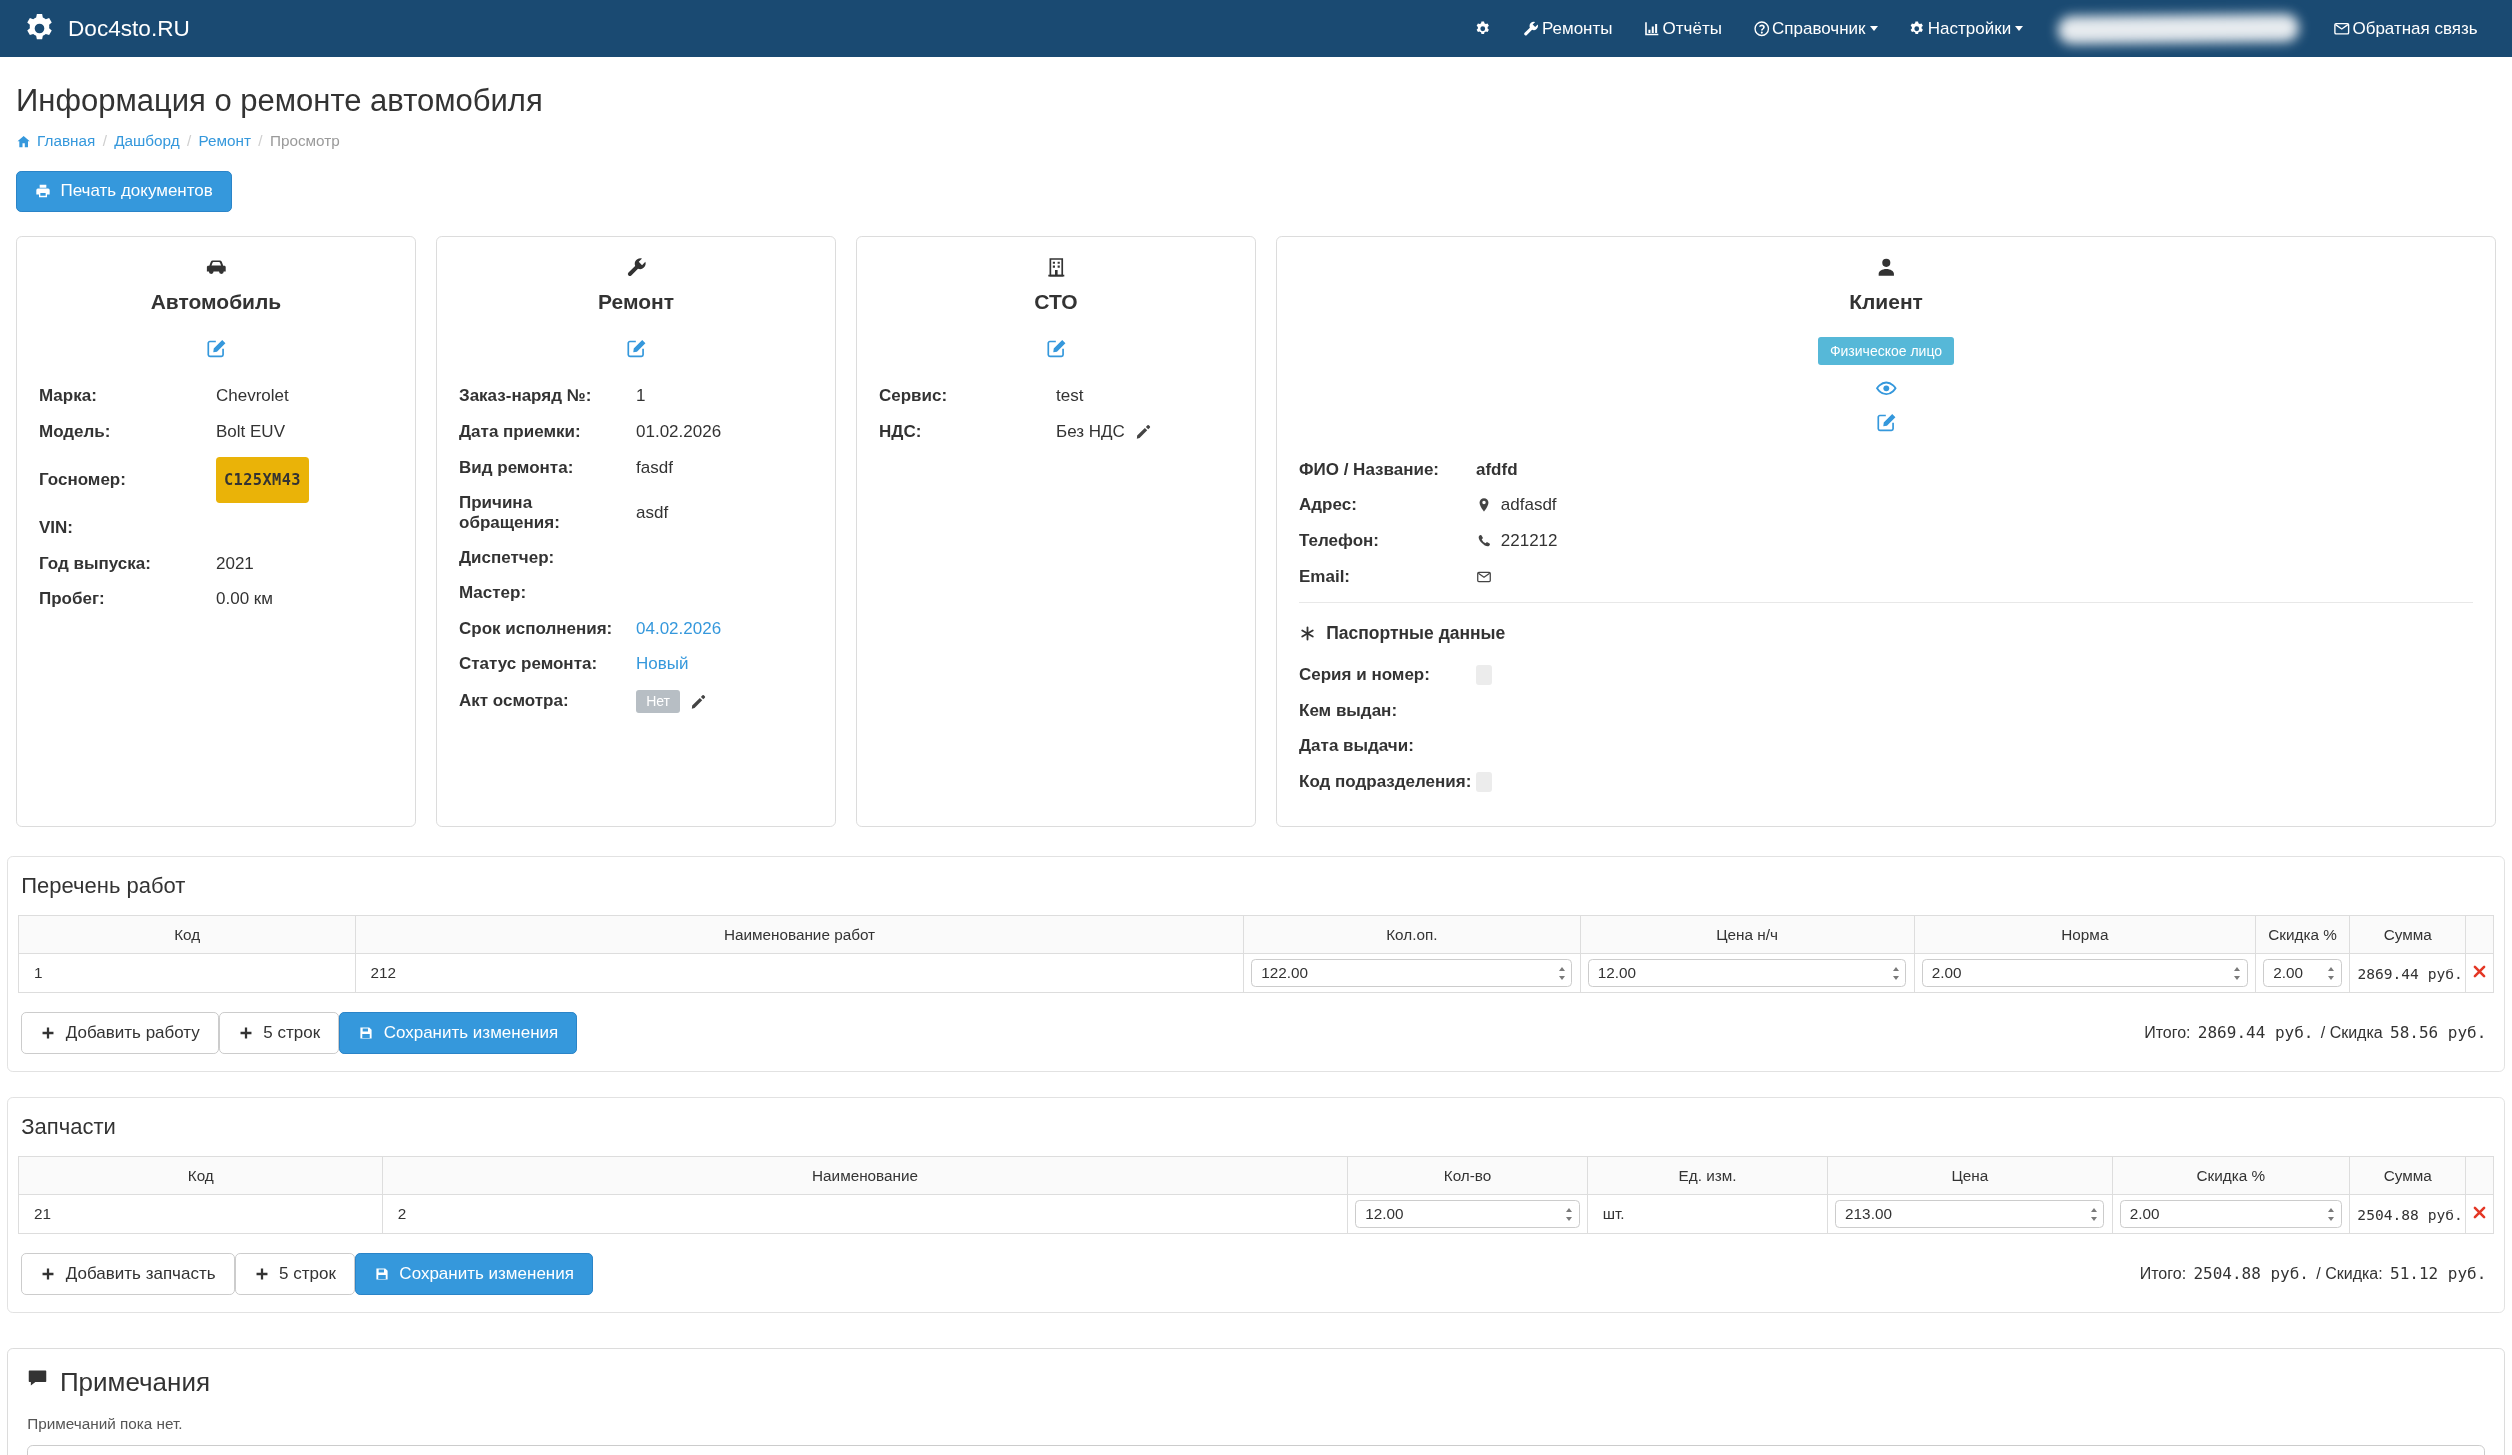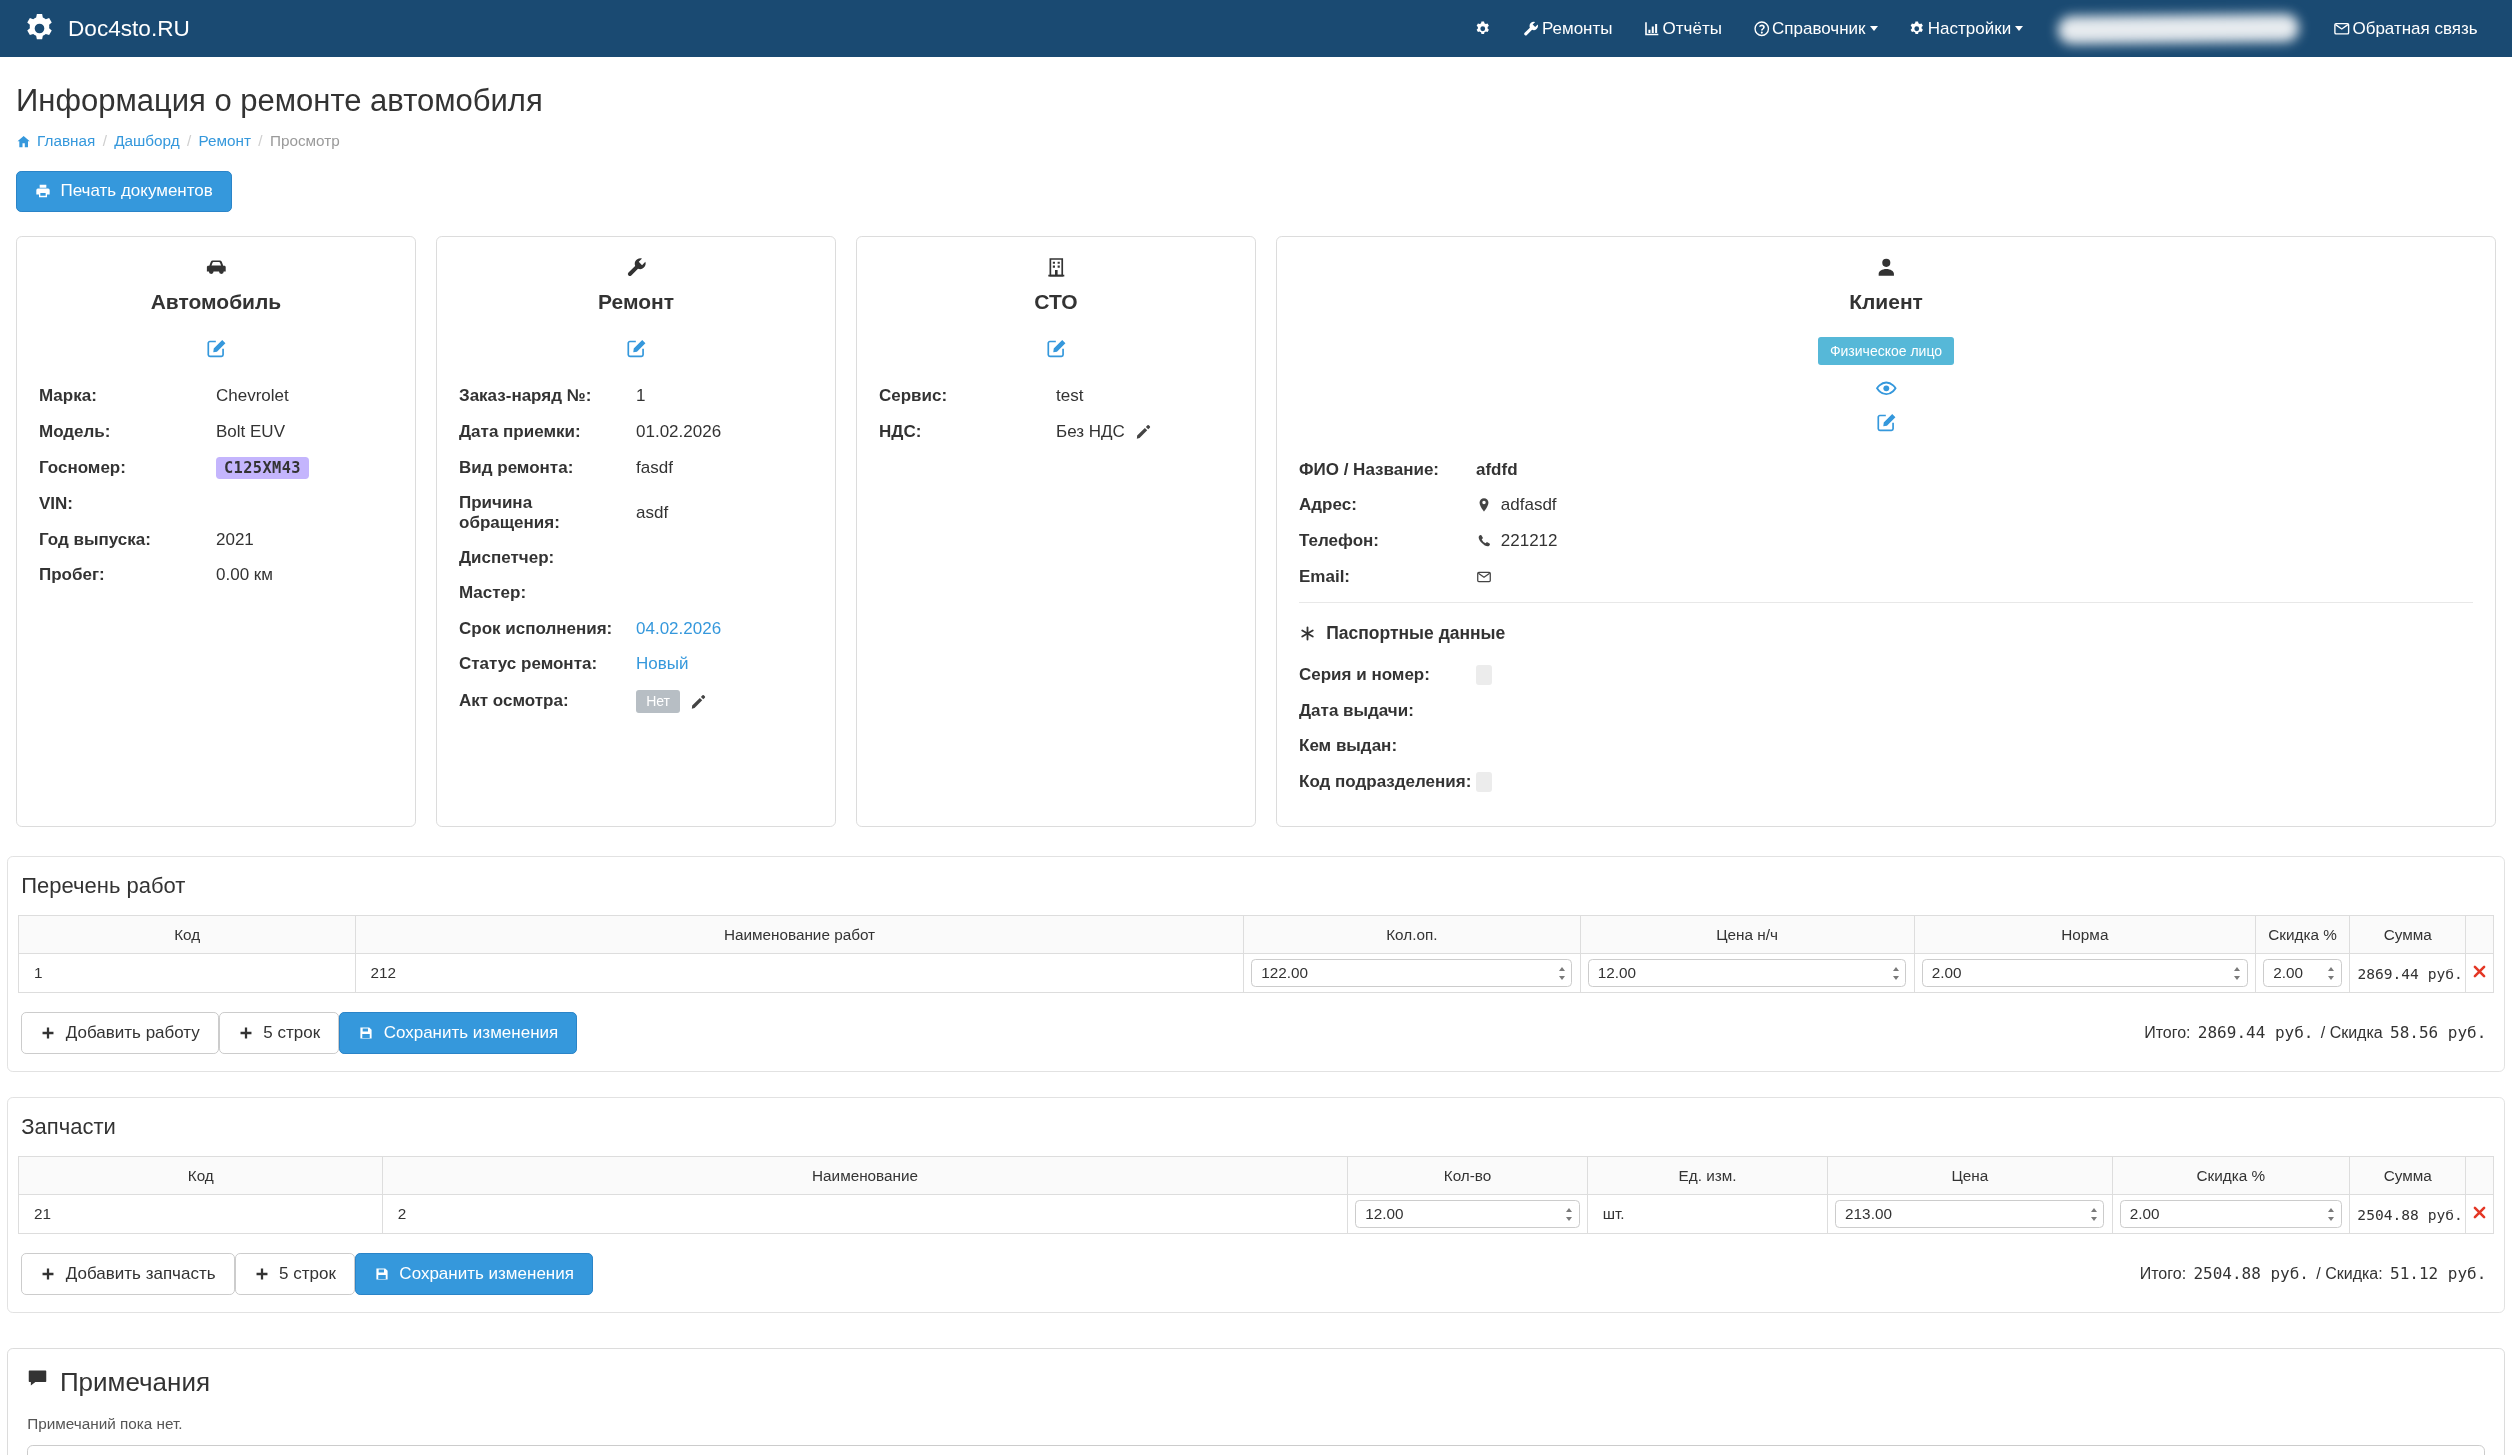--- a/index.html
+++ b/index.html
@@ -48,21 +48,21 @@
   .icon-btn { background:none; border:none; padding:0; cursor:pointer; color:#3598dc; display:inline-flex; }
   .icon-btn svg.ic { width:22.6px; height:22.6px; }
   .icon-btn.small svg.ic { width:19px; height:19px; }
 
   .field { display:flex; align-items:center; margin-bottom:14.6px; min-height:21px; font-size:17px; }
   .field .lbl { width:177px; flex:none; font-weight:700; }
   .field .val { display:flex; align-items:center; gap:8.8px; }
   .val svg.ic { width:16px; height:16px; color:#444; }
   .strong { font-weight:700; }
   .link { color:#3598dc; text-decoration:none; cursor:pointer; }
-  .plate-badge { background:#c4b5fd; color:#333; font-family:"DejaVu Sans Mono",monospace; font-weight:700; font-size:15.3px; padding:2px 8px; border-radius:3.7px; letter-spacing:0.4px; }
+  .plate-badge { background:#eab308; color:#333; font-family:"DejaVu Sans Mono",monospace; font-weight:700; font-size:15.3px; padding:14px 8px; border-radius:3.7px; letter-spacing:0.4px; }
   .badge-gray { background:#b7bec4; color:#fff; font-size:14px; padding:3.7px 10.2px; border-radius:2.9px; }
   .badge-teal { background:#56b8d8; color:#fff; font-size:14px; padding:5.8px 11.7px; border-radius:2.9px; }
   .hr { border:none; border-top:0.7px solid #e8e8e8; margin:5.8px 0 20.5px; }
   .subhead { display:flex; align-items:center; gap:10.2px; font-weight:700; font-size:17.5px; margin-bottom:20.5px; }
   .subhead svg.ic { width:17px; height:17px; color:#333; }
   .mask-box { display:inline-block; width:16px; height:20px; background:#ececec; border-radius:2.9px; }
 
   
   .section-panel { border:0.7px solid #e2e2e2; border-radius:5.8px; padding:11.7px 10.2px 17.5px; margin:0 -8.8px 25px; background:#fff; }
   .section-title { font-size:22px; font-weight:400; color:#333; margin:4.4px 0 16px; padding-left:2.9px; }
@@ -474,27 +474,27 @@
           </svg>
         <span>Паспортные данные</span>
       </div>
       <div class="field">
         <span class="lbl">Серия и номер:</span>
         <span class="val">
             <span class="mask-box"></span>
           </span>
       </div>
       <div class="field">
+        <span class="lbl">Кем выдан:</span>
+        <span class="val">
+            <span></span>
+          </span>
+      </div>
+      <div class="field">
         <span class="lbl">Дата выдачи:</span>
-        <span class="val">
-            <span></span>
-          </span>
-      </div>
-      <div class="field">
-        <span class="lbl">Кем выдан:</span>
         <span class="val">
             <span></span>
           </span>
       </div>
       <div class="field">
         <span class="lbl">Код подразделения:</span>
         <span class="val">
             <span class="mask-box"></span>
           </span>
       </div>

